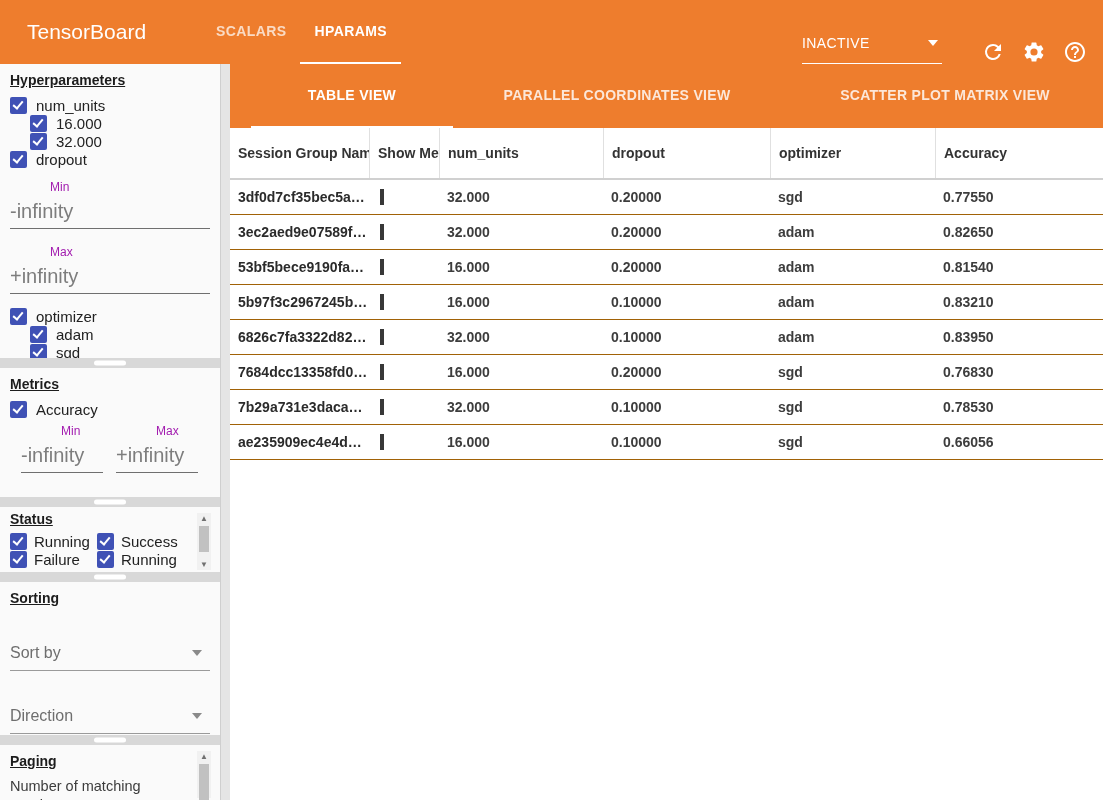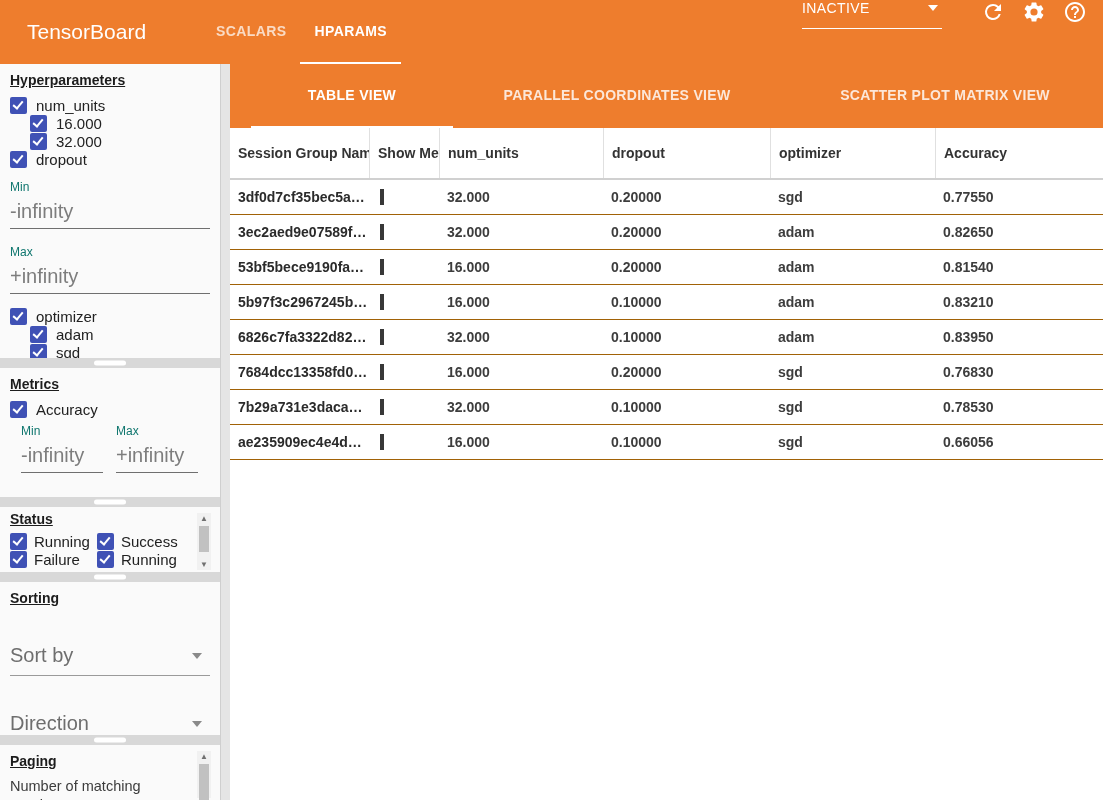--- a/index.html
+++ b/index.html
@@ -5,21 +5,21 @@
   * { margin:0; padding:0; box-sizing:border-box; }
   html,body { width:1103px; height:800px; overflow:hidden; font-family:"Liberation Sans", sans-serif; background:#fff; }
 
   
   .topbar { height:64px; background:#ee7d2d; display:flex; align-items:stretch; color:#fff; position:relative; }
   .tb-title { font-size:21px; color:#fff; align-self:center; margin-left:27px; width:150px; }
   .tb-tabs { display:flex; align-items:stretch; margin-left:25px; }
   .tb-tab { display:flex; align-items:center; padding:0 14px; font-size:14px; font-weight:700; letter-spacing:.4px;
             color:rgba(255,255,255,.72); cursor:pointer; border-bottom:2px solid transparent; }
   .tb-tab.active { color:#fff; border-bottom:2px solid #fff; }
-  .tb-right { margin-left:auto; display:flex; align-items:flex-start; margin-right:16px; }
+  .tb-right { margin-left:auto; display:flex; align-items:flex-end; margin-right:16px; }
   .tb-select { width:140px; border-bottom:1px solid #fff; display:flex; align-items:center; justify-content:space-between;
                padding-bottom:12px; margin-right:22px; cursor:pointer; }
   .tb-select-value { font-size:14px; letter-spacing:.4px; color:#fff; }
   .arrow-down-white { width:0; height:0; border-left:5px solid transparent; border-right:5px solid transparent; border-top:6px solid #fff; margin-right:4px;}
   .tb-icon { width:24px; height:24px; margin-left:17px; cursor:pointer; }
   .tb-icon svg { width:24px; height:24px; fill:#fff; }
 
   
   .layout { display:flex; height:736px; }
   .sidebar { width:230px; background:#d8d8d8; display:flex; flex-shrink:0; }
@@ -37,34 +37,34 @@
   .sec-heading { font-size:14px; font-weight:700; color:#1c1c1c; text-decoration:underline; margin-bottom:8px; }
 
   .cb-row { display:flex; align-items:center; height:18px; margin-bottom:0; cursor:pointer; }
   .cb-row.indent { margin-left:20px; }
   .cb { width:17px; height:17px; background:#3f51b5; border-radius:2px; position:relative; flex:none; margin-right:9px; cursor:pointer; }
   .cb::after { content:""; position:absolute; left:5px; top:2px; width:4px; height:8px;
                border:solid #fff; border-width:0 2.4px 2.4px 0; transform:rotate(40deg); }
   .cb-label { font-size:15px; color:#212121; white-space:nowrap; }
 
   .field { margin-top:12px; width:200px; }
-  .field-label { font-size:12px; color:#0f766e; margin-bottom:4px; }
+  .field-label { font-size:12px; color:#a21caf; margin-bottom:4px;margin-left:40px; }
   .field input { width:100%; border:none; border-bottom:1px solid #6f6f6f; background:transparent; outline:none;
                  font-family:"Liberation Sans",sans-serif; font-size:20px; color:#424242; padding:2px 0 5px 0; }
   .field input::placeholder { color:#7d7d7d; opacity:1; }
   .fields-inline { display:flex; margin-left:11px; margin-top:6px; }
   .fields-inline .field { width:82px; margin-right:13px; margin-top:0; }
 
   .status-grid { display:grid; grid-template-columns:87px auto; width:188px; row-gap:0; }
   .status-grid .cb-row { height:18px; }
   .status-grid .cb { margin-right:7px; }
 
   .select { width:200px; border-bottom:1px solid #9a9a9a; display:flex; align-items:center; justify-content:space-between;
             padding-bottom:8px; cursor:pointer; }
-  .select-placeholder { font-size:20px; color:#6e6e6e; }
+  .select-placeholder { font-size:16px; color:#6e6e6e; }
   .arrow-down-gray { width:0; height:0; border-left:5px solid transparent; border-right:5px solid transparent; border-top:6px solid #8a8a8a; margin-right:8px; }
   .sel-sortby { margin-top:38px; }
   .sel-direction { margin-top:36px; }
 
   .paging-text { font-size:14.5px; color:#3c3c3c; width:182px; line-height:19px; margin-top:6px; }
 
   .mini-scrollbar { position:absolute; right:9px; top:6px; bottom:2px; width:14px; background:#f1f1f1; display:flex; flex-direction:column; align-items:center; }
   .msb-up, .msb-down { font-size:8px; color:#707070; line-height:11px; height:11px; cursor:pointer; }
   .msb-thumb { width:10px; background:#c1c1c1; flex:none; cursor:pointer; }
   .msb-track { flex:1; width:14px; display:flex; justify-content:center; padding-top:2px; }

